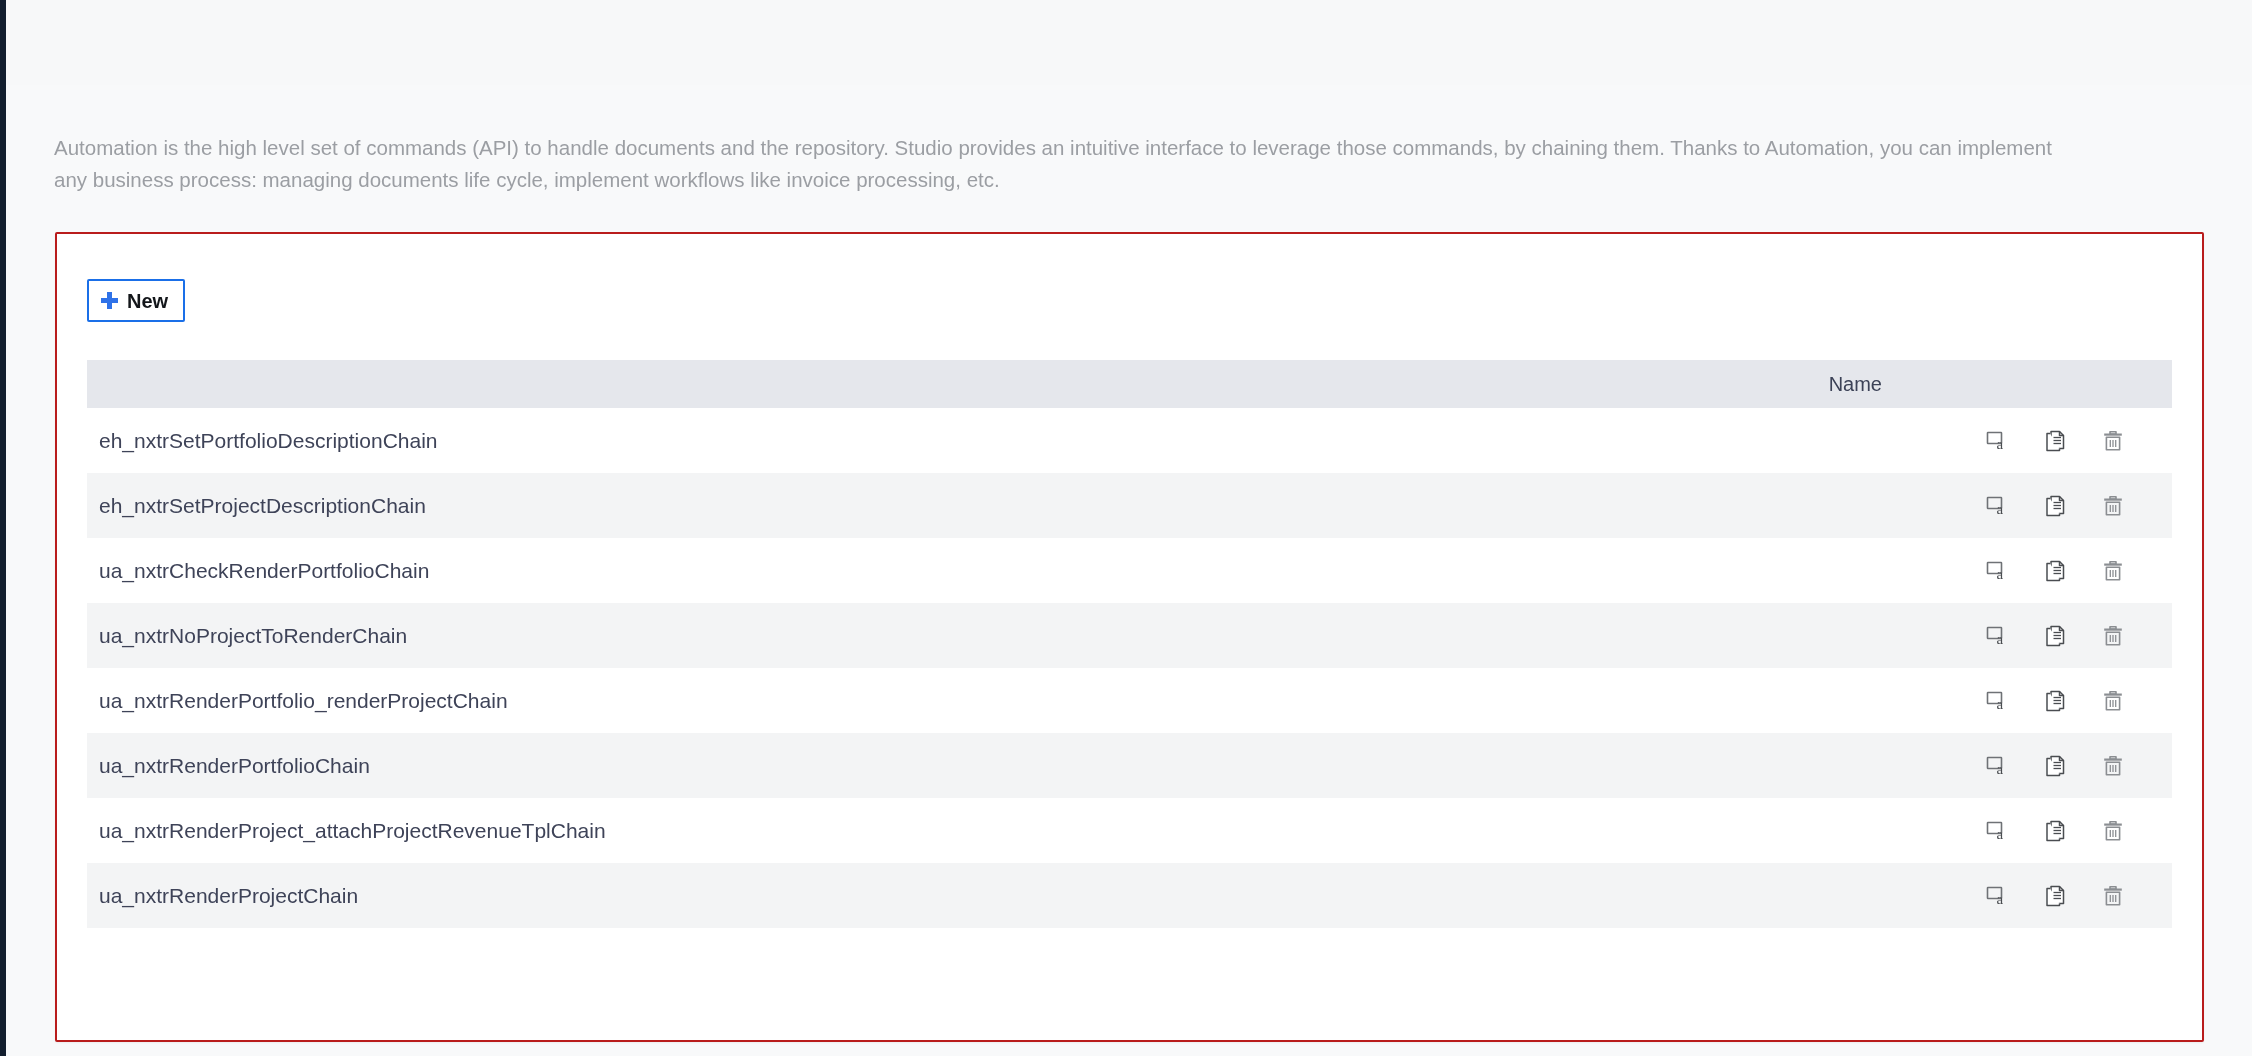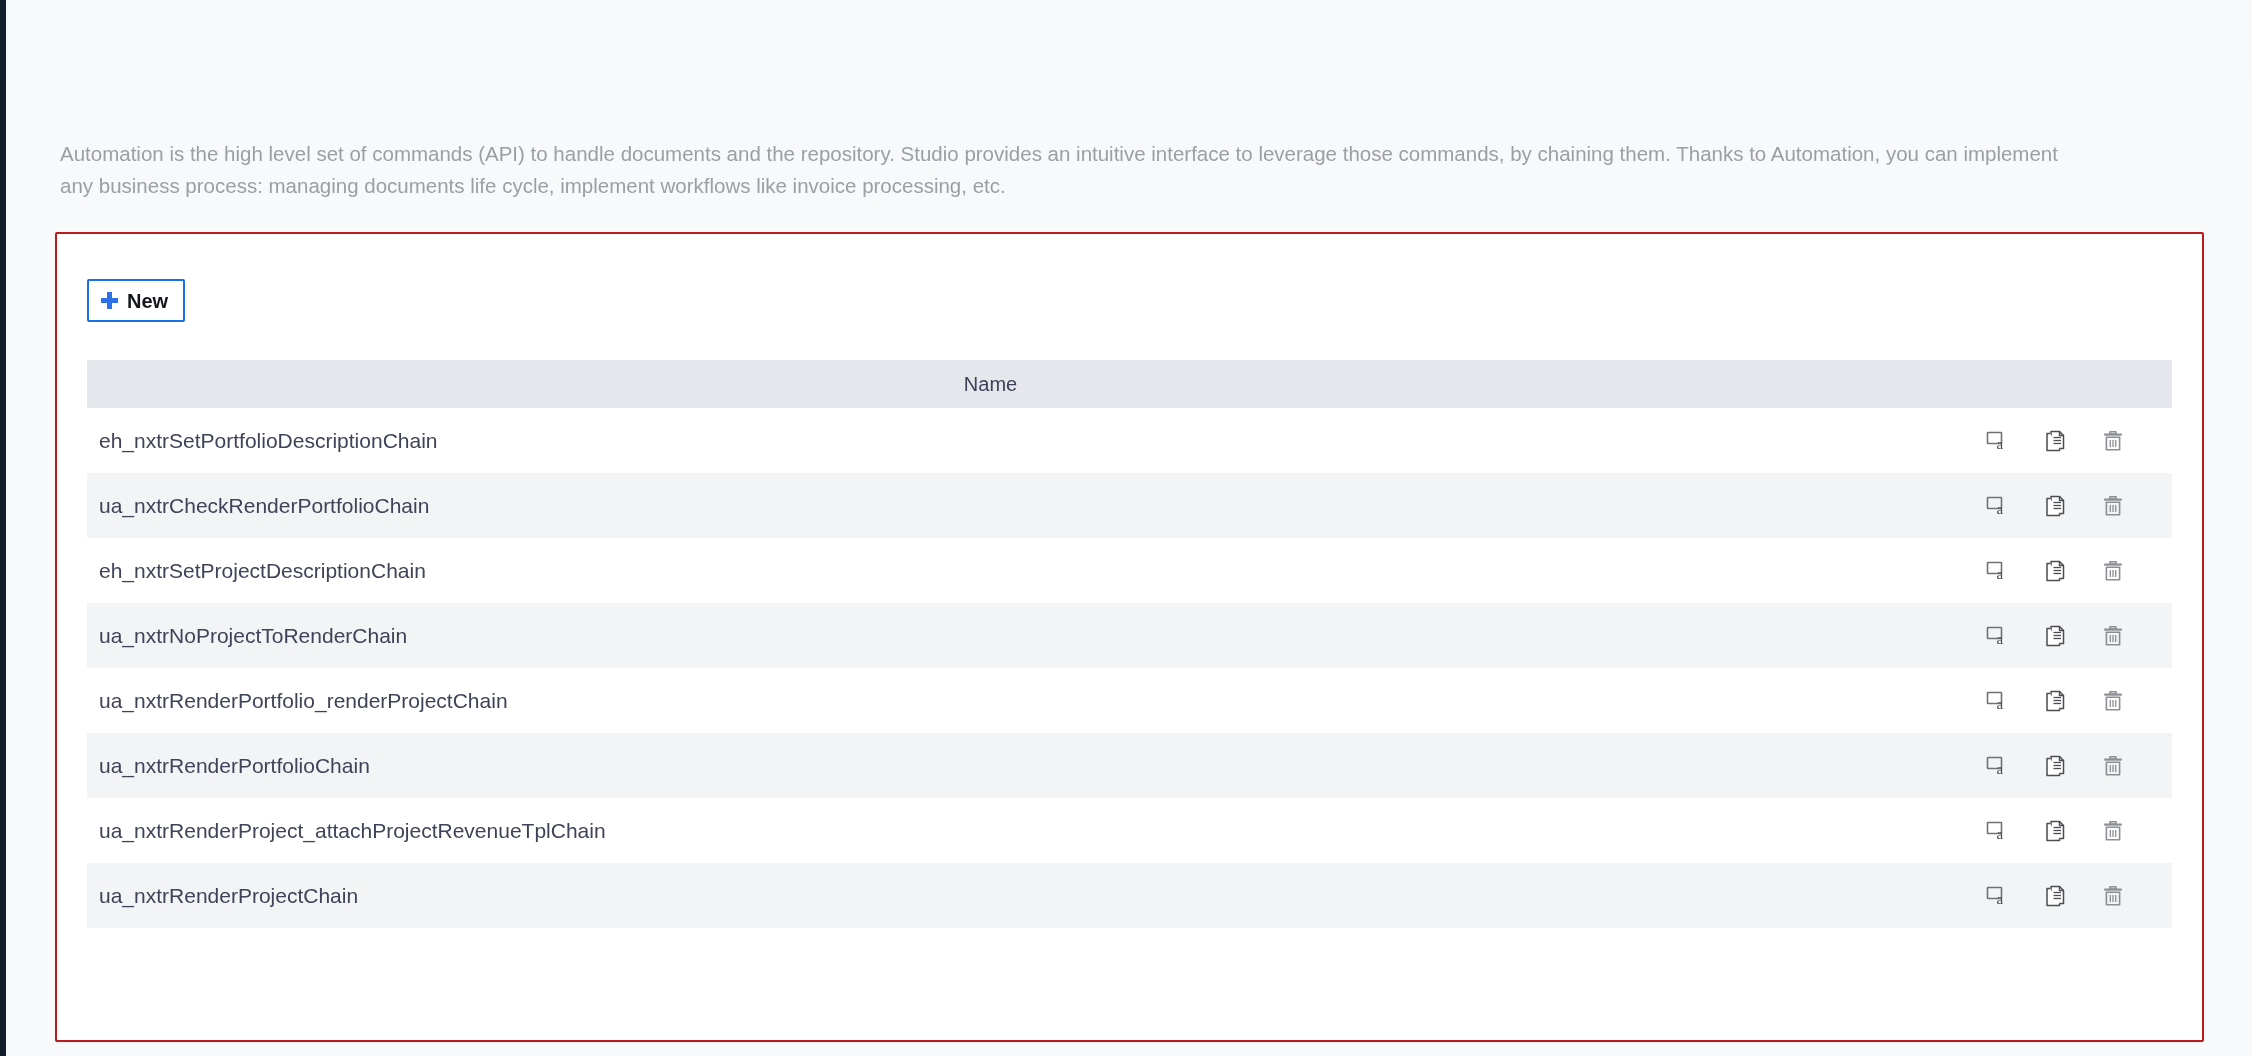--- a/index.html
+++ b/index.html
@@ -56,21 +56,21 @@
   .content {
     position: absolute;
     left: 6px; top: 85px;
     width: 2246px;
     height: 971px;
     background: #f8f9fa;
     overflow: hidden;
   }
 
   .description {
-    margin: 6px;
+    margin: 0;
     padding: 47px 60px 0 48px;
     color: #9b9ea3;
     font-size: 20.5px;
     line-height: 32px;
     font-weight: 400;
     max-width: 2130px;
   }
 
   
   .card {
@@ -130,21 +130,21 @@
   table.chain-table {
     width: 100%;
     border-collapse: collapse;
     table-layout: fixed;
   }
   table.chain-table thead th {
     background: #e5e7ec;
     color: #3c4257;
     font-size: 20px;
     font-weight: 400;
-    text-align: center;
+    text-align: right;
     height: 48px;
     padding: 0 0 0 12px;
     border: none;
   }
   th.col-name    { width: auto; }
   th.col-actions { width: 290px; }
 
   table.chain-table tbody tr { height: 65px; }
   table.chain-table tbody tr:nth-child(odd)  { background: #ffffff; }
   table.chain-table tbody tr:nth-child(even) { background: #f3f4f5; }
@@ -252,63 +252,63 @@
               <line x1="14.7" y1="11" x2="14.7" y2="18"></line>
             </g>
           </svg>
         </span>
 
       </div>
     </td>
   </tr>
 
   <tr>
+    <td class="cell-name">eh_nxtrSetProjectDescriptionChain</td>
+    <td class="cell-actions">
+      <div class="actions">
+
+        <span class="icon-btn">
+          <svg width="24" height="24" viewBox="0 0 24 24" fill="none" stroke="#6f7276" stroke-width="1.6">
+            <rect x="2.5" y="3.5" width="14" height="11" rx="0.5"></rect>
+            <text x="11.5" y="19.5" font-family="Liberation Serif, serif" font-size="15" fill="#4a4d51" stroke="none">a</text>
+          </svg>
+        </span>
+
+        <span class="icon-btn">
+          <svg width="24" height="24" viewBox="0 0 24 24" fill="none" stroke="#4a4d51" stroke-width="1.5" stroke-linejoin="round">
+            <path d="M8 2.5h8.5L20.5 6.5v13H8z" fill="#ffffff"></path>
+            <path d="M16.5 2.5v4h4"></path>
+            <path d="M16.5 19.5v2h-12.5v-17h3" fill="#ffffff"></path>
+            <g stroke-width="1.3">
+              <line x1="10.5" y1="8.5" x2="18" y2="8.5"></line>
+              <line x1="10.5" y1="11.5" x2="18" y2="11.5"></line>
+              <line x1="10.5" y1="14.5" x2="18" y2="14.5"></line>
+            </g>
+          </svg>
+        </span>
+
+        <span class="icon-btn">
+          <svg width="24" height="24" viewBox="0 0 24 24" fill="none" stroke="#8b8e92" stroke-width="1.6" stroke-linejoin="round">
+            <path d="M9 2.8h6v2.2H9z"></path>
+            <line x1="3.2" y1="5.6" x2="20.8" y2="5.6" stroke-width="2.2"></line>
+            <path d="M5.4 8.2h13.2v12.6H5.4z"></path>
+            <g stroke-width="1.3">
+              <line x1="9.3" y1="11" x2="9.3" y2="18"></line>
+              <line x1="12" y1="11" x2="12" y2="18"></line>
+              <line x1="14.7" y1="11" x2="14.7" y2="18"></line>
+            </g>
+          </svg>
+        </span>
+
+      </div>
+    </td>
+  </tr>
+
+  <tr>
     <td class="cell-name">ua_nxtrCheckRenderPortfolioChain</td>
-    <td class="cell-actions">
-      <div class="actions">
-
-        <span class="icon-btn">
-          <svg width="24" height="24" viewBox="0 0 24 24" fill="none" stroke="#6f7276" stroke-width="1.6">
-            <rect x="2.5" y="3.5" width="14" height="11" rx="0.5"></rect>
-            <text x="11.5" y="19.5" font-family="Liberation Serif, serif" font-size="15" fill="#4a4d51" stroke="none">a</text>
-          </svg>
-        </span>
-
-        <span class="icon-btn">
-          <svg width="24" height="24" viewBox="0 0 24 24" fill="none" stroke="#4a4d51" stroke-width="1.5" stroke-linejoin="round">
-            <path d="M8 2.5h8.5L20.5 6.5v13H8z" fill="#ffffff"></path>
-            <path d="M16.5 2.5v4h4"></path>
-            <path d="M16.5 19.5v2h-12.5v-17h3" fill="#ffffff"></path>
-            <g stroke-width="1.3">
-              <line x1="10.5" y1="8.5" x2="18" y2="8.5"></line>
-              <line x1="10.5" y1="11.5" x2="18" y2="11.5"></line>
-              <line x1="10.5" y1="14.5" x2="18" y2="14.5"></line>
-            </g>
-          </svg>
-        </span>
-
-        <span class="icon-btn">
-          <svg width="24" height="24" viewBox="0 0 24 24" fill="none" stroke="#8b8e92" stroke-width="1.6" stroke-linejoin="round">
-            <path d="M9 2.8h6v2.2H9z"></path>
-            <line x1="3.2" y1="5.6" x2="20.8" y2="5.6" stroke-width="2.2"></line>
-            <path d="M5.4 8.2h13.2v12.6H5.4z"></path>
-            <g stroke-width="1.3">
-              <line x1="9.3" y1="11" x2="9.3" y2="18"></line>
-              <line x1="12" y1="11" x2="12" y2="18"></line>
-              <line x1="14.7" y1="11" x2="14.7" y2="18"></line>
-            </g>
-          </svg>
-        </span>
-
-      </div>
-    </td>
-  </tr>
-
-  <tr>
-    <td class="cell-name">eh_nxtrSetProjectDescriptionChain</td>
     <td class="cell-actions">
       <div class="actions">
 
         <span class="icon-btn">
           <svg width="24" height="24" viewBox="0 0 24 24" fill="none" stroke="#6f7276" stroke-width="1.6">
             <rect x="2.5" y="3.5" width="14" height="11" rx="0.5"></rect>
             <text x="11.5" y="19.5" font-family="Liberation Serif, serif" font-size="15" fill="#4a4d51" stroke="none">a</text>
           </svg>
         </span>
 

